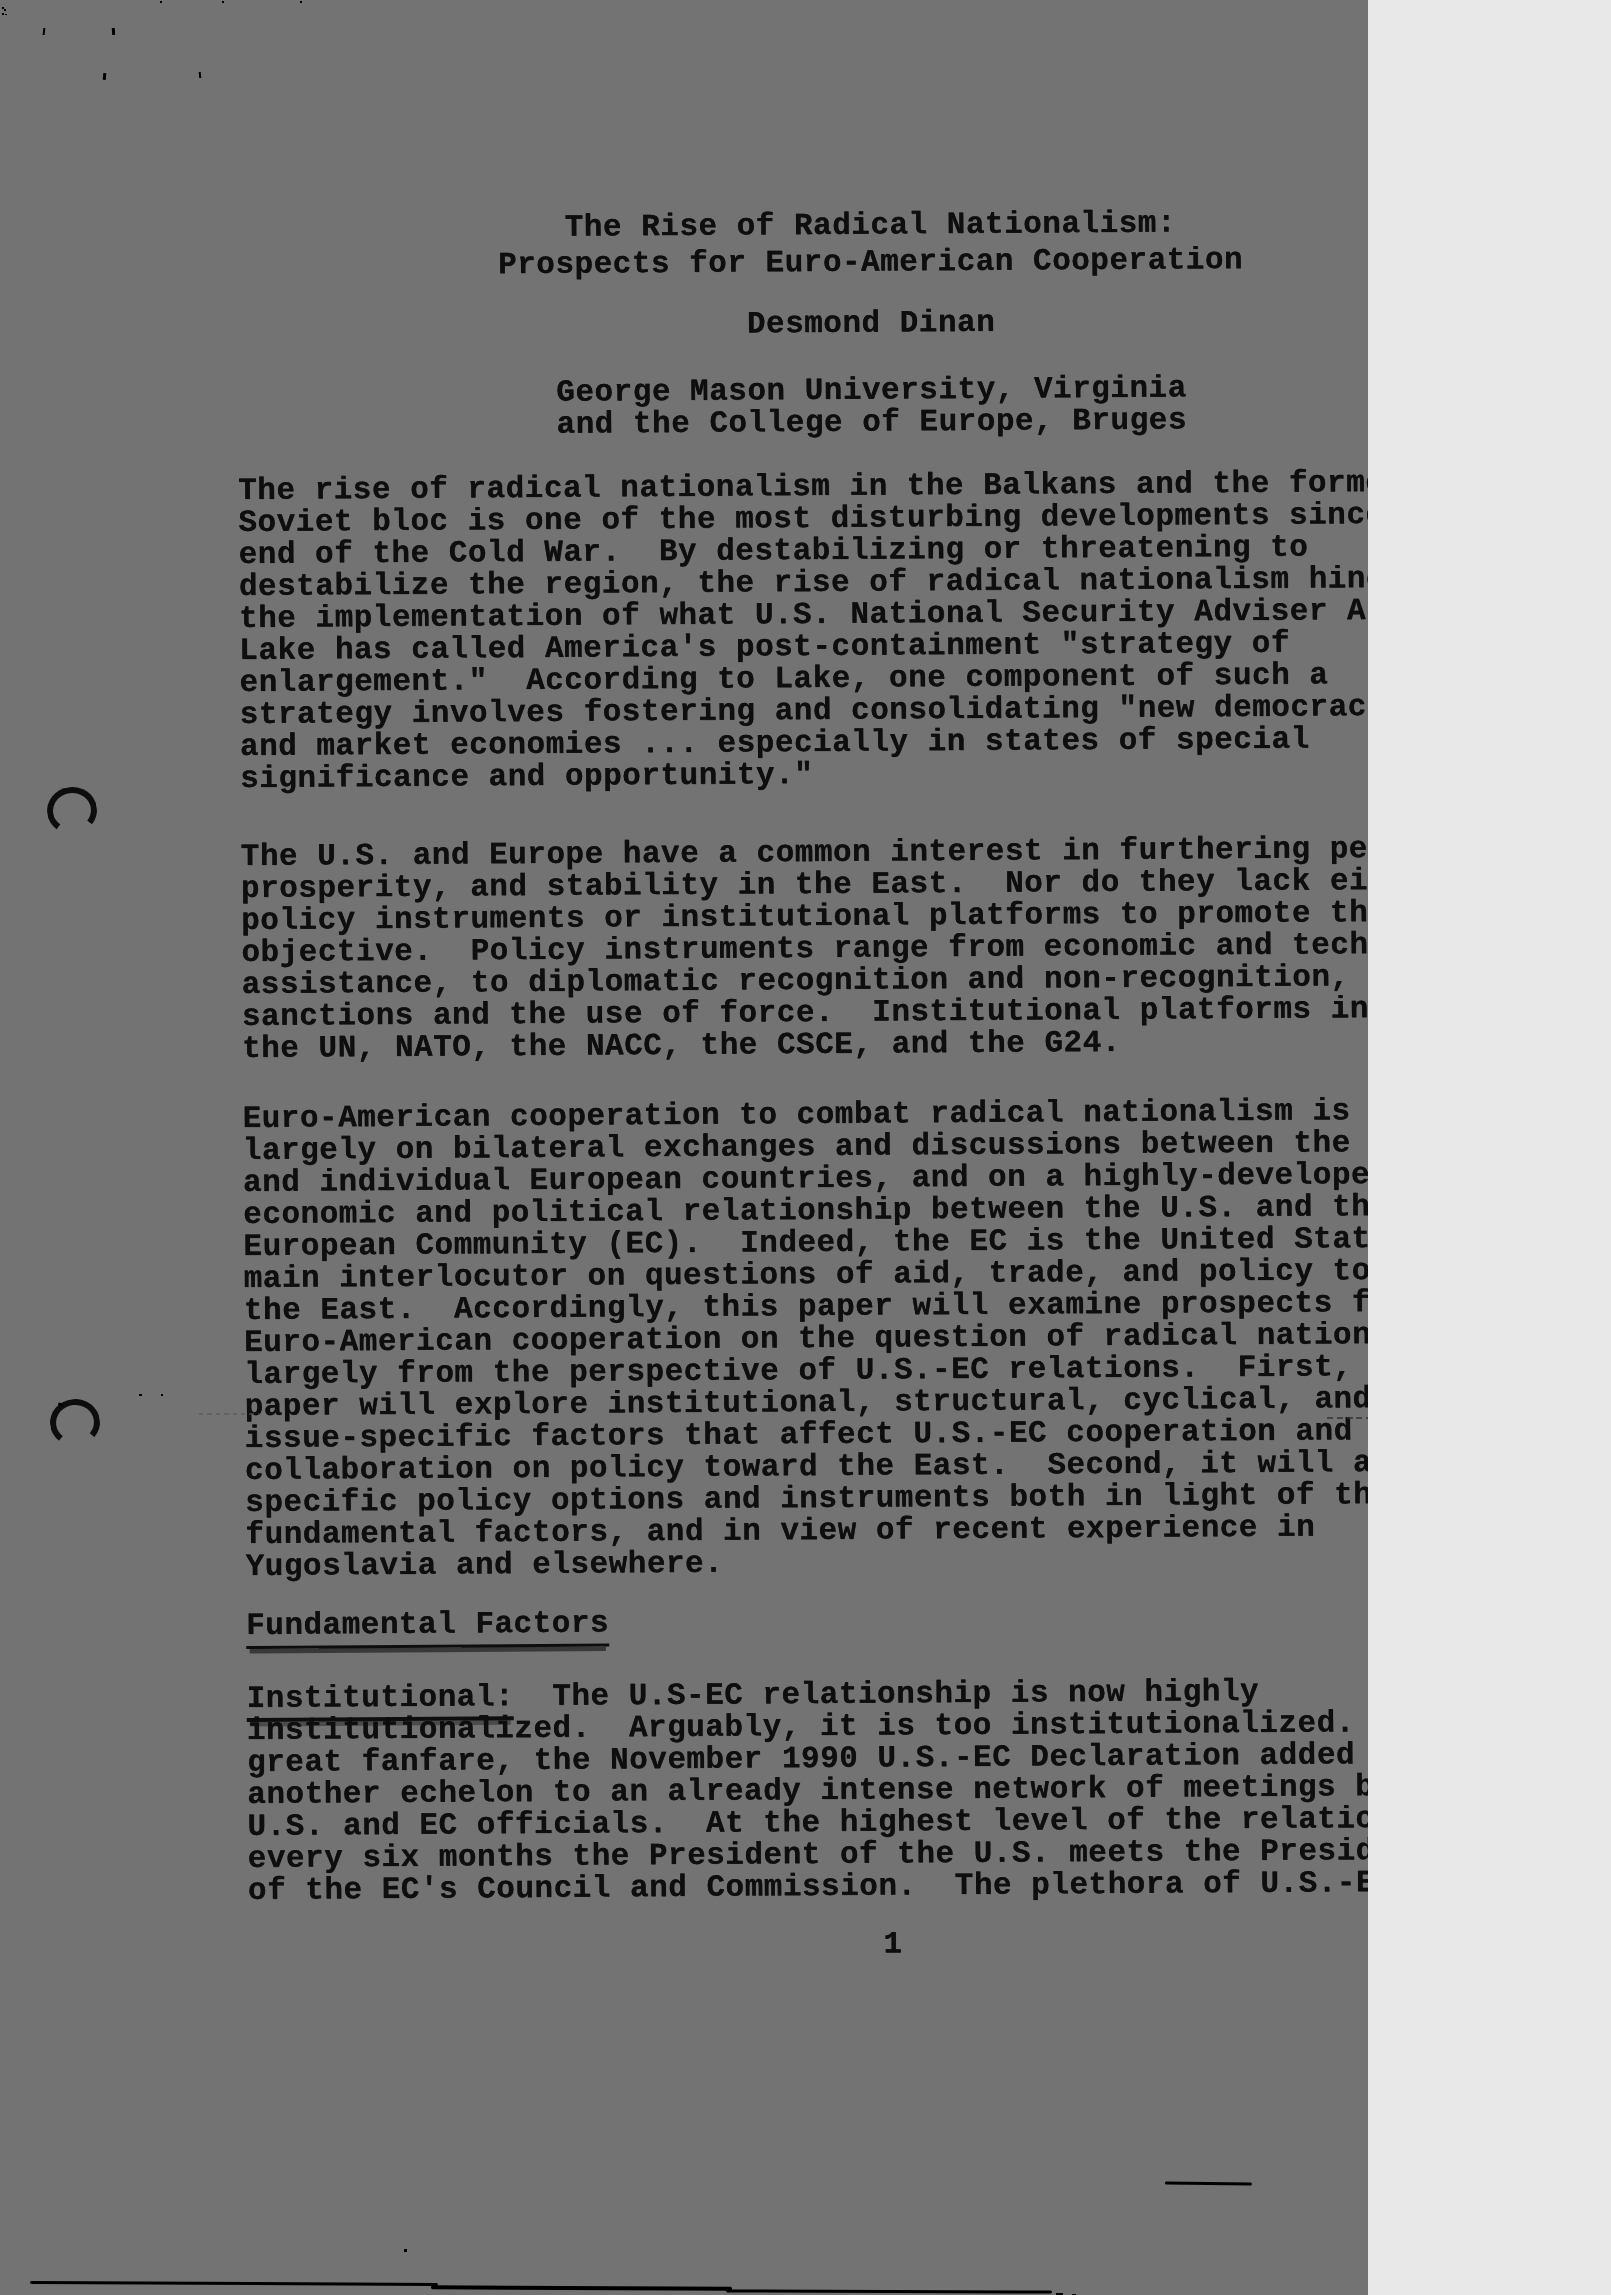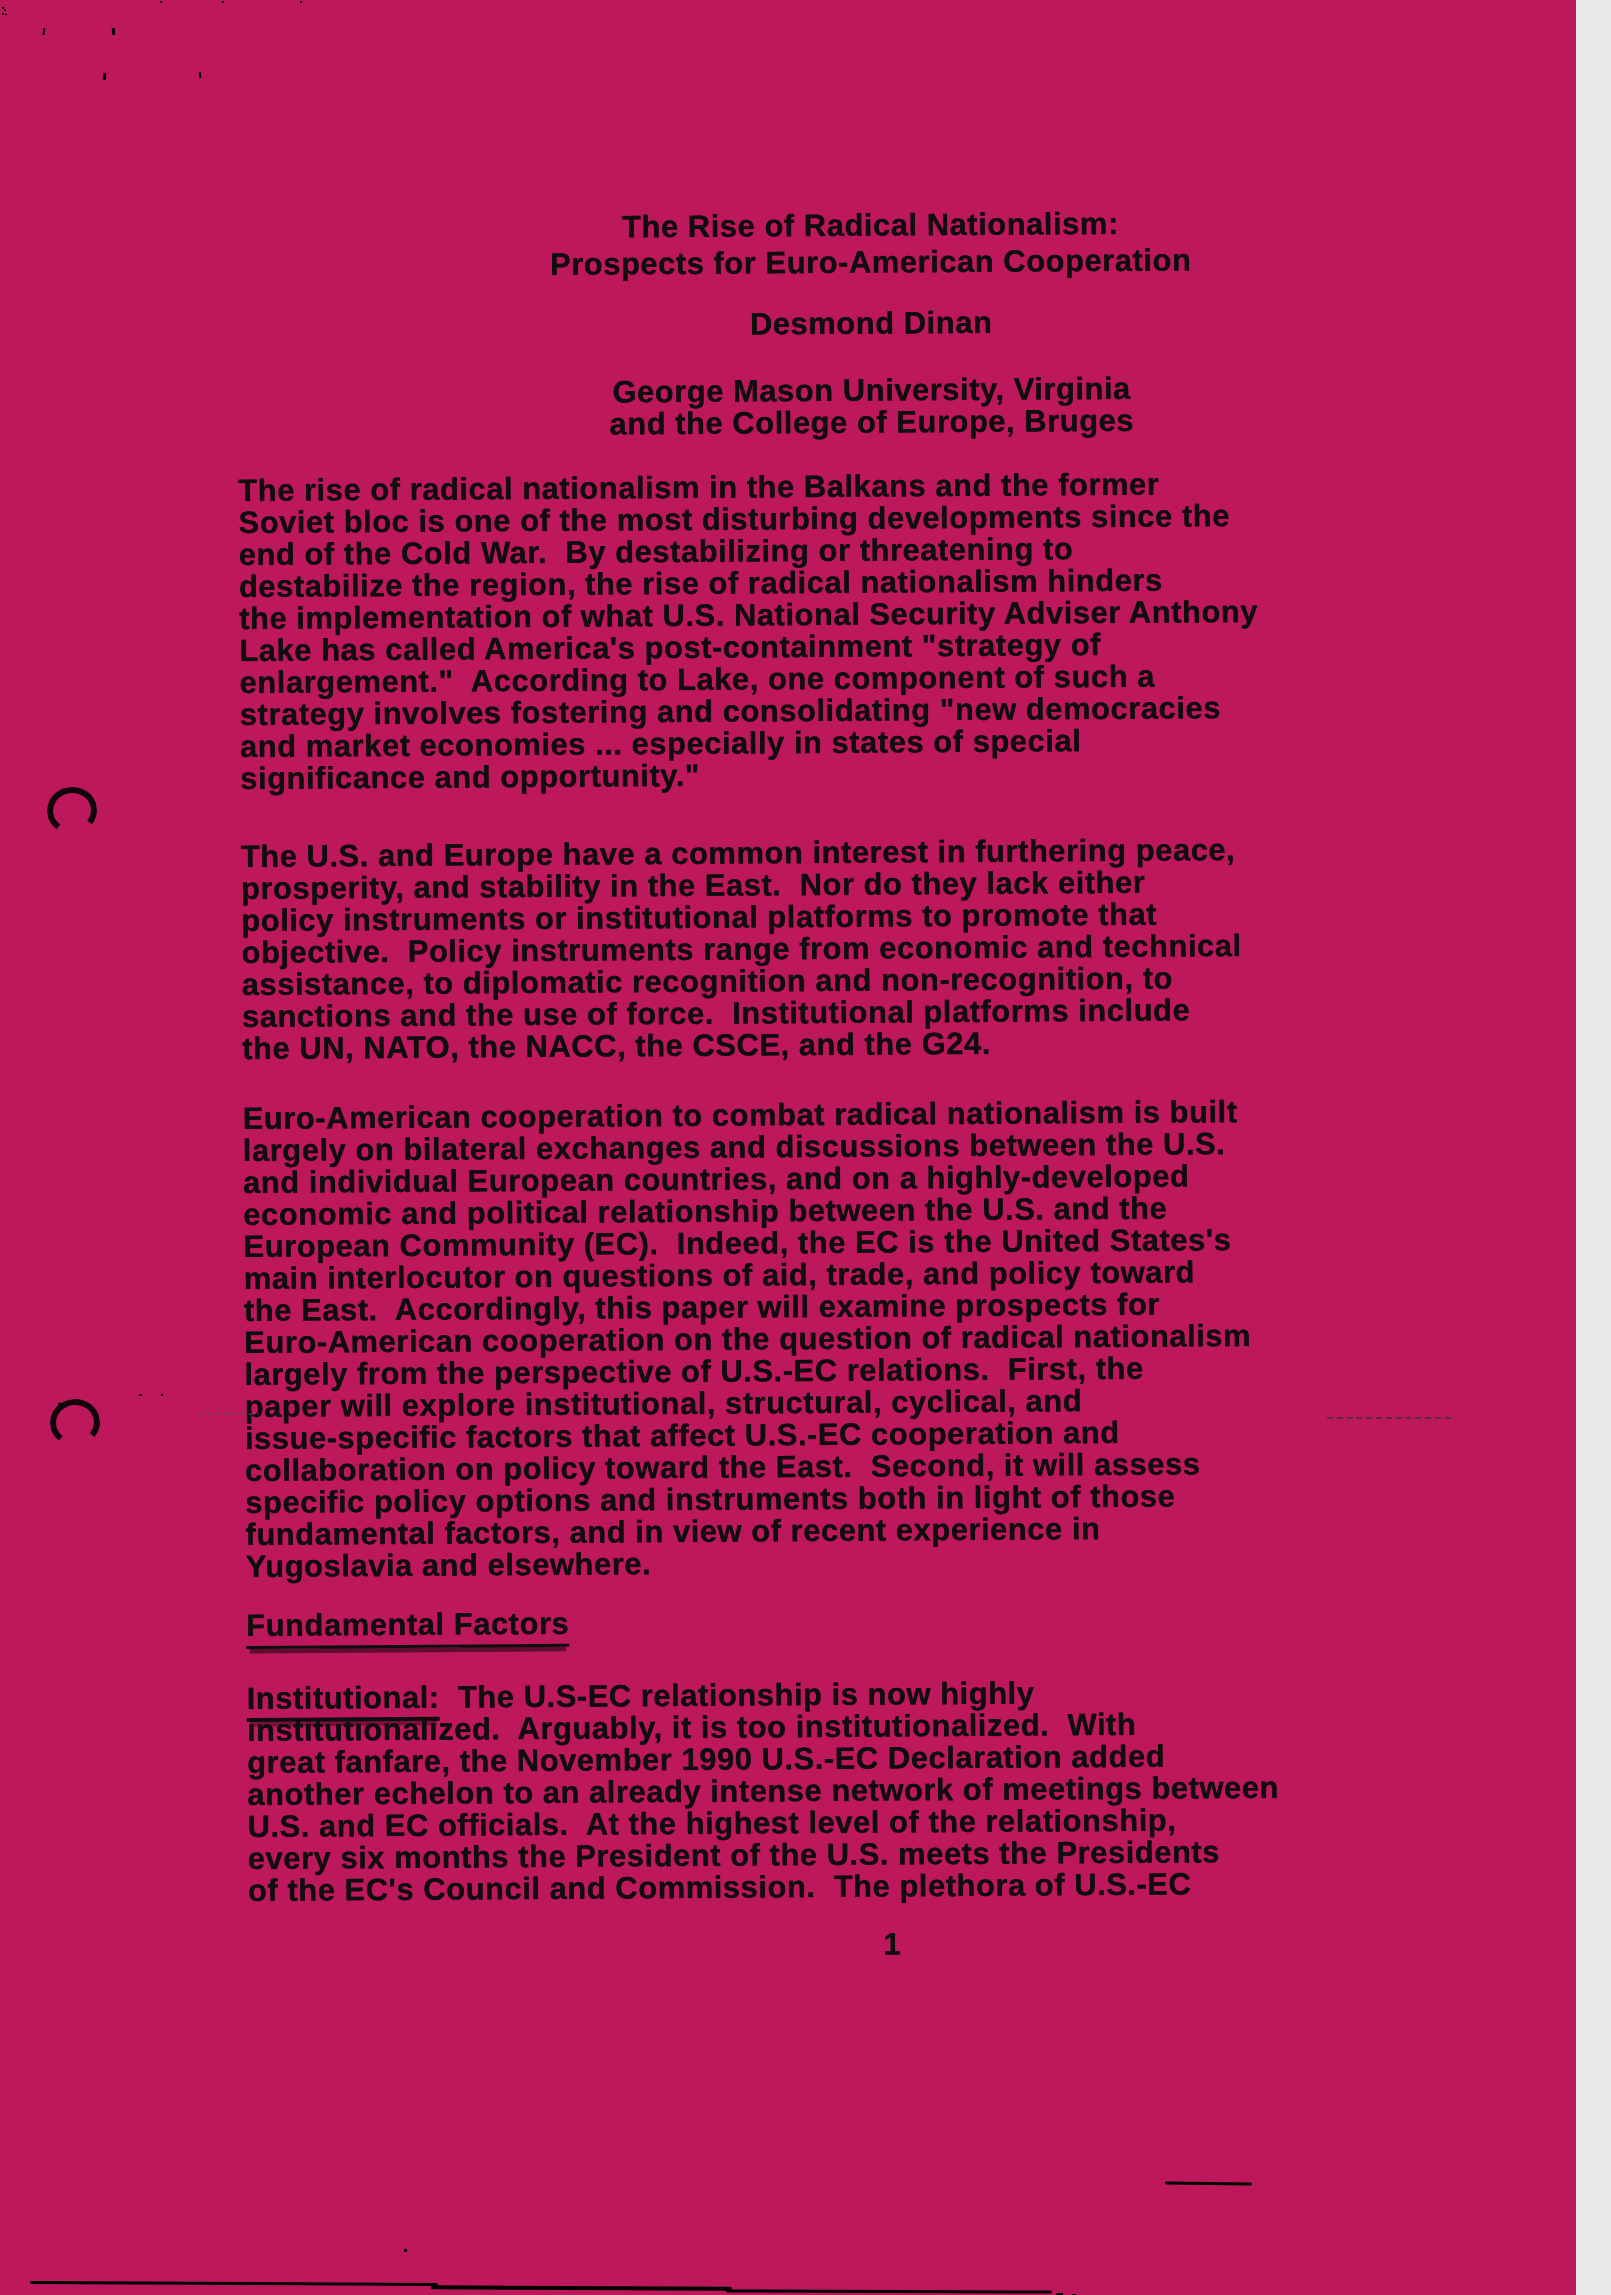--- a/index.html
+++ b/index.html
@@ -1,21 +1,21 @@
 <!DOCTYPE html>
 <html style="font-size:7.9px"><head>
 <meta charset="utf-8">
 <style>
   html,body{margin:0;padding:0;background:#e8e8e8;}
   #page{
     position:relative;
-    width:1576px;height:2295px;
-    background:#be185d;
+    width:1368px;height:2295px;
+    background:#737373;
     overflow:hidden;
-    font-family:Liberation Sans, sans-serif;
+    font-family:Liberation Mono, monospace;
   }
   #content{
     position:absolute;left:0;top:0;width:1612px;height:2295px;
     transform:rotate(-0.4deg);
     transform-origin:246px 1179px;
   }
   .t{
     position:absolute;
     left:243px;width:1268px;
     font-weight:700;

